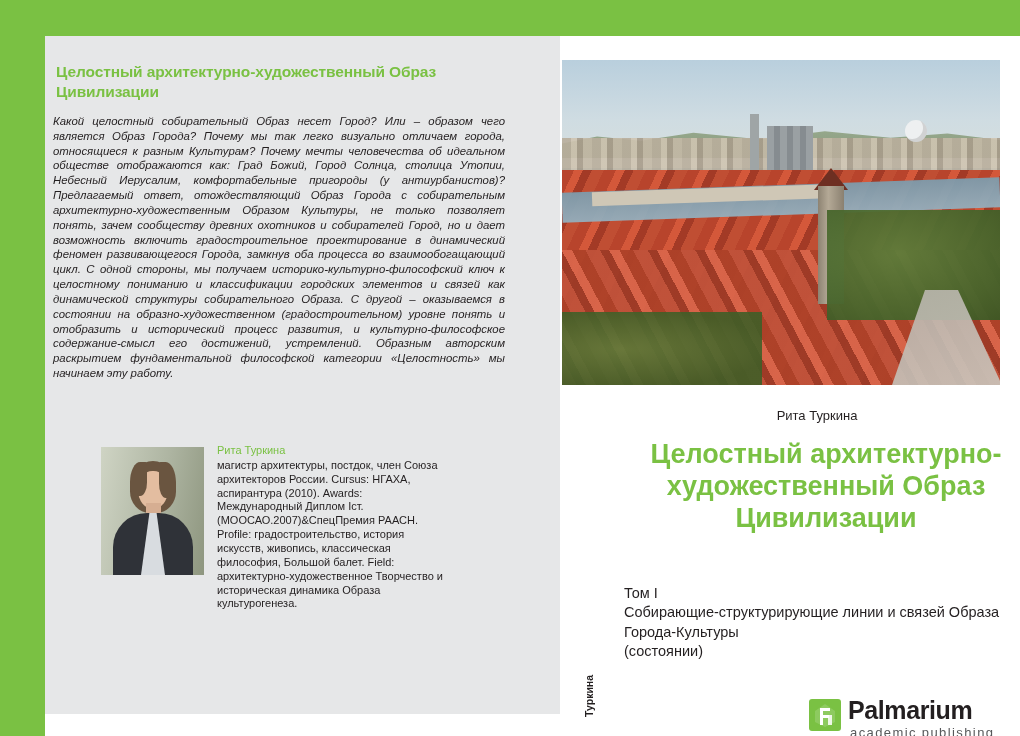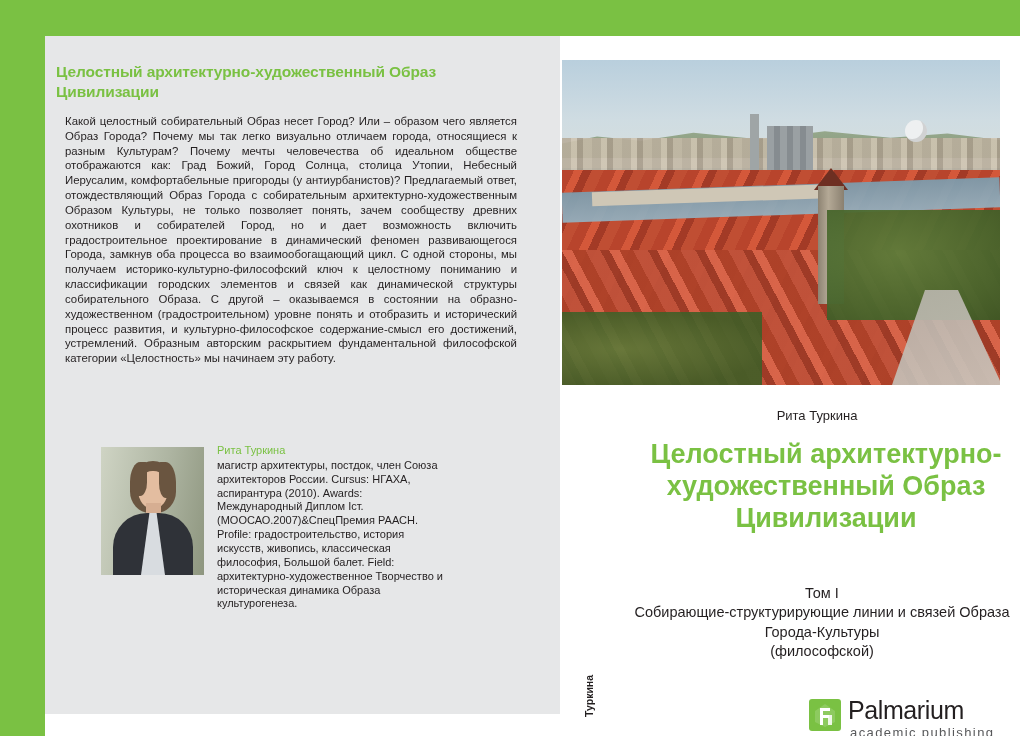--- a/index.html
+++ b/index.html
@@ -60,26 +60,27 @@
     left: 11px; top: 26px;
     width: 460px;
     color: #7ac143;
     font-size: 15.5px;
     font-weight: bold;
     line-height: 1.28;
     letter-spacing: -0.1px;
   }
   .back-blurb {
     position: absolute;
-    left: 20px; top: 78px;
+    left: 8px; top: 78px;
     width: 452px;
     color: #231f20;
     font-size: 11.4px;
     line-height: 1.30;
     text-align: justify;
+    font-style: italic;
   }
   
   .author-photo {
     position: absolute;
     left: 56px; top: 411px;
     width: 103px; height: 128px;
     background: linear-gradient(170deg,#c9cfbb 0%, #b9c0ae 35%, #9aa392 100%);
     overflow: hidden;
   }
   .ph-wall {
@@ -301,37 +302,36 @@
     text-align: center;
     color: #7ac143;
     font-size: 27px;
     font-weight: bold;
     line-height: 1.18;
   }
   .front-sub {
     position: absolute;
     left: 10px; top: 548px;
     width: 396px;
-    text-align: center;
     color: #231f20;
     font-size: 14.5px;
     line-height: 1.33;
   }
   
   .pub {
     position: absolute;
     left: 194px; top: 660px;
     width: 212px; height: 48px;
   }
   .pub-mark {
     position: absolute; left: 0; top: 2px; width: 34px; height: 34px;
   }
   .pub-name {
     position: absolute; left: 40px; top: 0px;
-    font-size: 25px; font-weight: normal; color: #231f20;
+    font-size: 25px; font-weight: bold; color: #231f20;
     letter-spacing: -0.4px;
   }
   .pub-tag {
     position: absolute; left: 42px; top: 29px;
     font-size: 13px; color: #58595b; letter-spacing: 1.4px;
   }
 </style>
 </head>
 <body>
 
@@ -392,21 +392,21 @@
       <div class="road"></div>
     </div>
 
     <div class="front-author">Рита Туркина</div>
 
     <div class="front-title">Целостный архитектурно-художественный Образ Цивилизации</div>
 
     <div class="front-sub">
       <div>Том I</div>
       <div>Собирающие-структурирующие линии и связей Образа Города-Культуры</div>
-      <div>(философской)</div>
+      <div>(состоянии)</div>
     </div>
 
     <div class="pub">
       <svg class="pub-mark" viewBox="0 0 34 34">
         <rect x="1" y="1" width="32" height="32" rx="3" fill="#7ac143"></rect>
         <path d="M17 6 L27 13 L27 24 L17 29 L7 24 L7 13 Z" fill="#ffffff" opacity=".15"></path>
         <path d="M12 10 h10 v3 h-7 v4 h6 v3 h-6 v7 h-3 z" fill="#ffffff"></path>
         <path d="M20 17 h4 v10 h-4 z" fill="#ffffff" opacity=".85"></path>
       </svg>
       <div class="pub-name">Palmarium</div>

